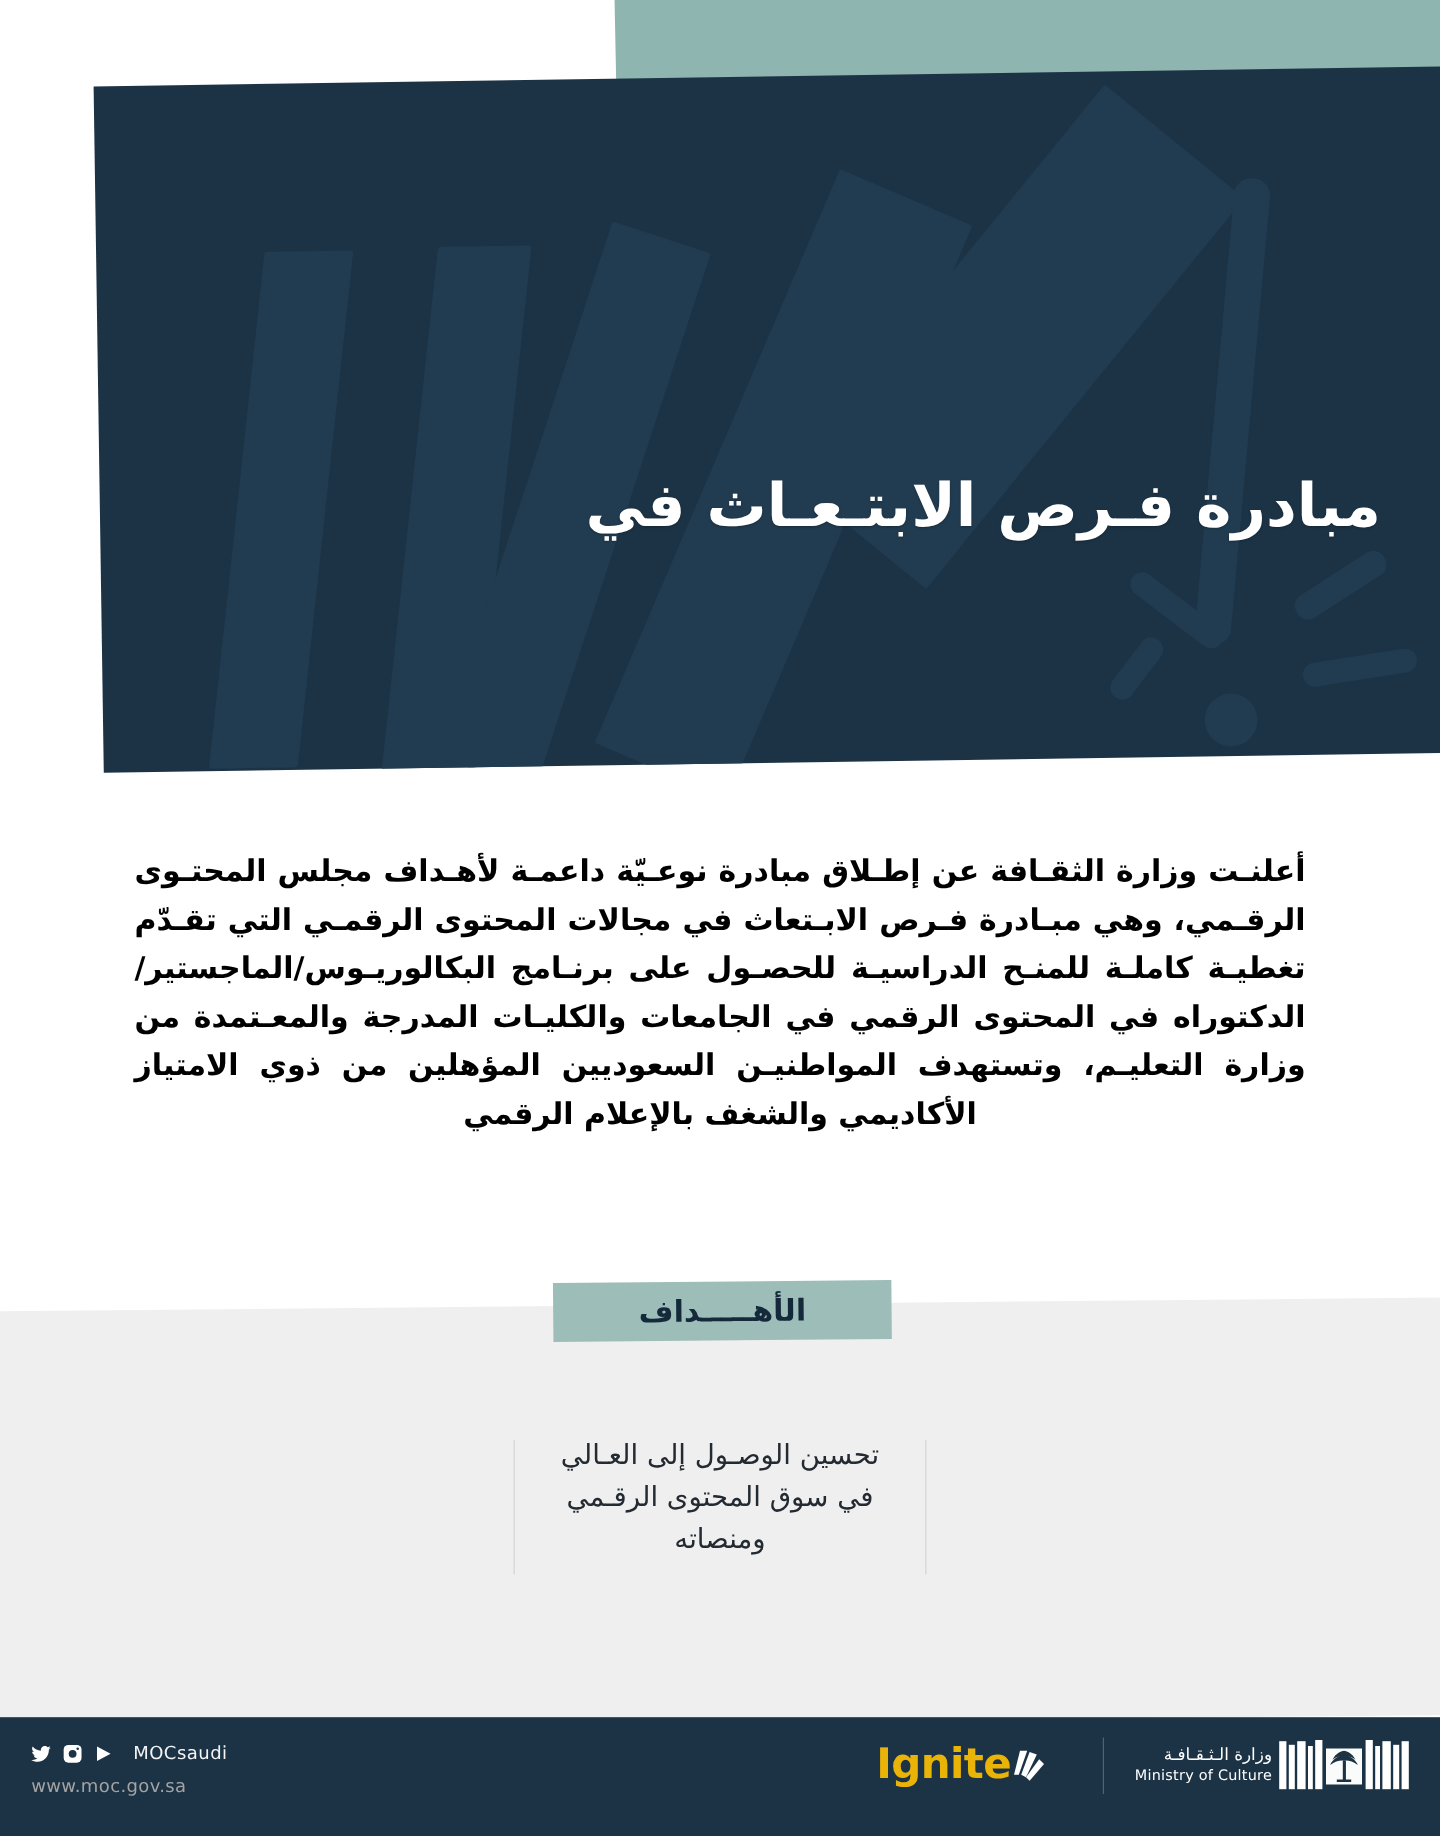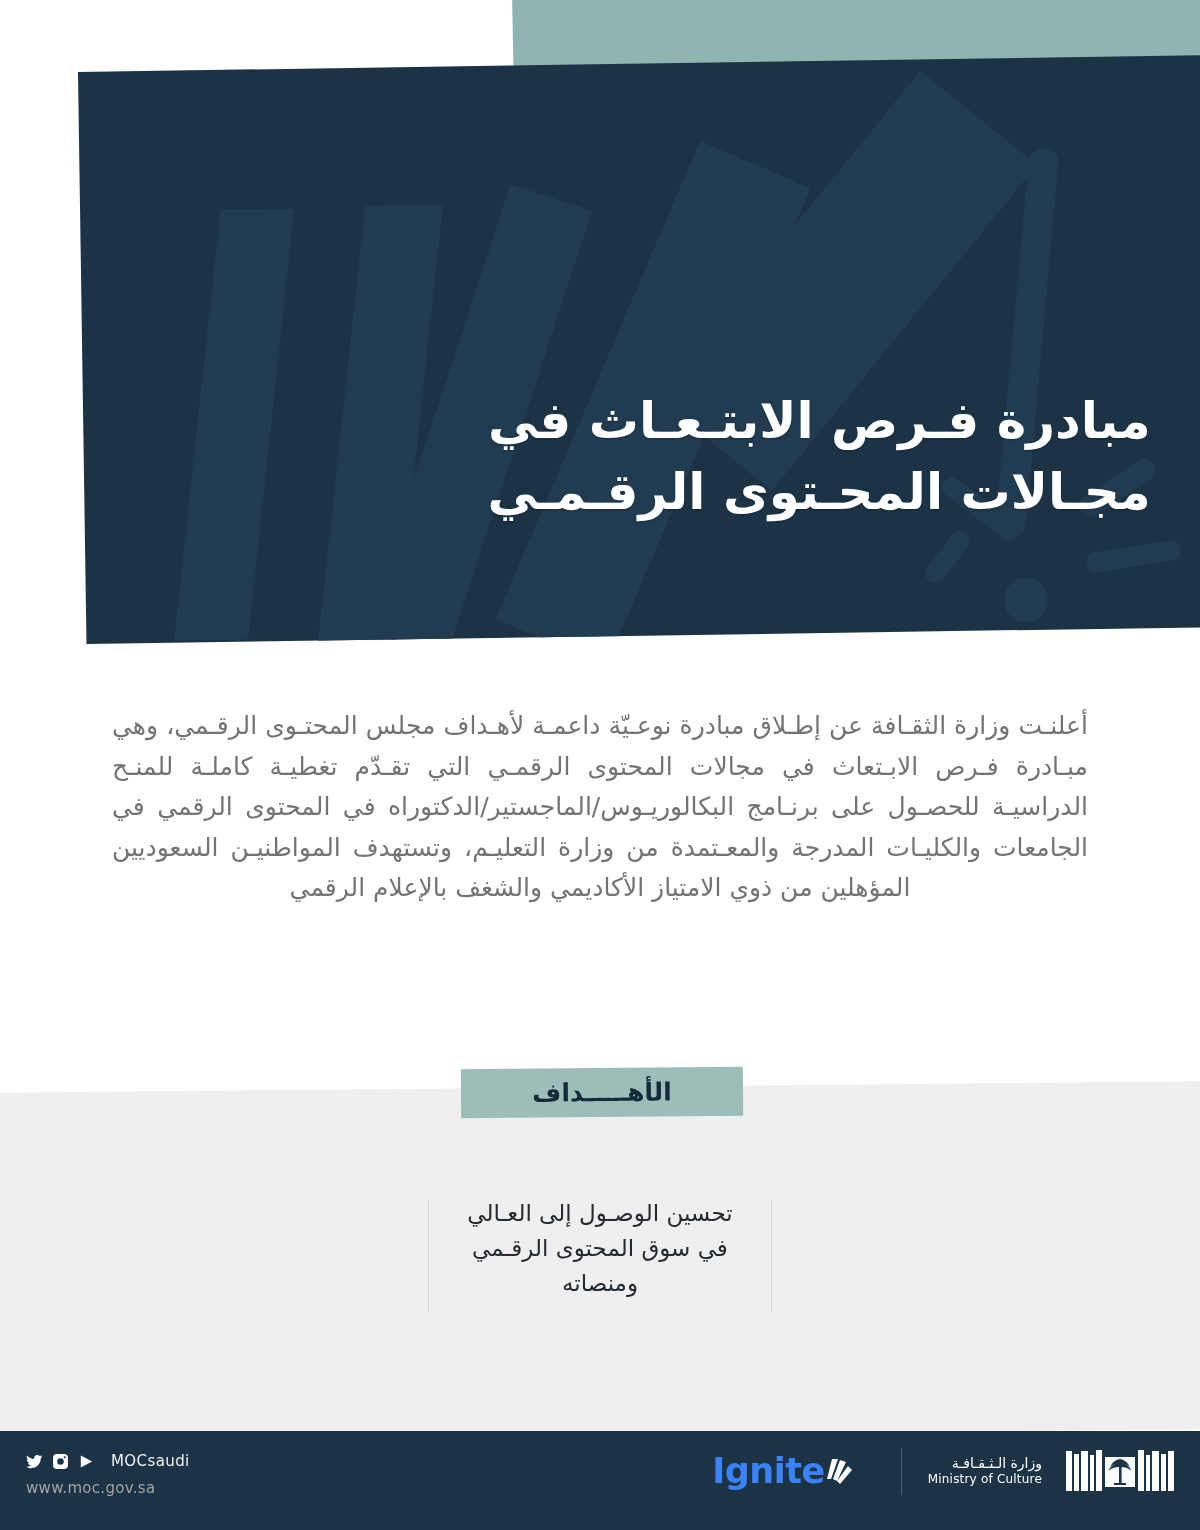--- a/index.html
+++ b/index.html
@@ -85,24 +85,24 @@
   
   .intro {
     position: absolute;
     left: 0;
     top: 706px;
     width: 1200px;
     padding: 0 112px;
     direction: rtl;
     text-align: justify;
     text-align-last: center;
-    color: #737373;
+    color: #000000;
     font-size: 25px;
     line-height: 1.62;
-    font-weight: 400;
+    font-weight: 700;
   }
 
   
   .gray-section {
     position: absolute;
     left: -20px;
     top: 1093px;
     width: 1240px;
     height: 348px;
     background: #efefef;
@@ -209,21 +209,21 @@
     display: flex;
     flex-direction: row-reverse;
     align-items: center;
     gap: 0;
     direction: ltr;
   }
 
   .ignite-logo {
     display: flex;
     align-items: flex-end;
-    color: #3b82f6;
+    color: #eab308;
     font-size: 35px;
     font-weight: bold;
     letter-spacing: -0.5px;
     font-family: "DejaVu Sans", "Liberation Sans", sans-serif;
     padding: 0 22px 0 8px;
     position: relative;
   }
   .ignite-spark {
     position: relative;
     width: 26px;
@@ -235,21 +235,21 @@
     width: 1px;
     height: 47px;
     background: #4d6274;
     margin: 0 26px;
   }
 
   .moc-logo {
     display: flex;
     flex-direction: row;
     align-items: center;
-    gap: 22px;
+    gap: 4px;
   }
   .moc-mark { width: 112px; height: 48px; }
   .moc-words {
     display: flex;
     flex-direction: column;
     align-items: flex-end;
     color: #ffffff;
     line-height: 1.25;
   }
   .moc-ar { font-size: 14px; letter-spacing: 2.2px; direction: rtl; }
@@ -275,21 +275,20 @@
         <div class="wm-stroke" style="left:840px; top:70px;  width:30px;  height:390px; transform:rotate(6deg); border-radius:14px;"></div>
         <div class="wm-stroke" style="left:760px; top:420px; width:92px;  height:20px; transform:rotate(38deg); border-radius:10px;"></div>
         <div class="wm-stroke" style="left:900px; top:400px; width:86px;  height:22px; transform:rotate(-32deg); border-radius:10px;"></div>
         <div class="wm-stroke" style="left:910px; top:470px; width:96px;  height:20px; transform:rotate(-8deg); border-radius:10px;"></div>
         <div class="wm-stroke" style="left:742px; top:468px; width:60px;  height:20px; transform:rotate(-52deg); border-radius:10px;"></div>
         <div class="wm-stroke" style="left:828px; top:500px; width:44px;  height:44px; border-radius:50%;"></div>
       </div>
 
       <div class="hero-title">
         <div>مبادرة فـرص الابتـعـاث في</div>
-        <div>مجـالات المحـتوى الرقـمـي</div>
       </div>
 
     </div>
   </div>
 
   <p class="intro">أعلنـت وزارة الثقـافة عن إطـلاق مبادرة نوعـيّة داعمـة لأهـداف مجلس المحتـوى الرقـمي، وهي مبـادرة فـرص الابـتعاث في مجالات المحتوى الرقمـي التي تقـدّم تغطيـة كاملـة للمنـح الدراسيـة للحصـول على برنـامج البكالوريـوس/الماجستير/الدكتوراه في المحتوى الرقمي في الجامعات والكليـات المدرجة والمعـتمدة من وزارة التعليـم، وتستهدف المواطنيـن السعوديين المؤهلين من ذوي الامتياز الأكاديمي والشغف بالإعلام الرقمي</p>
 
   <div class="gray-section"></div>
 
   <div class="goals-banner">

